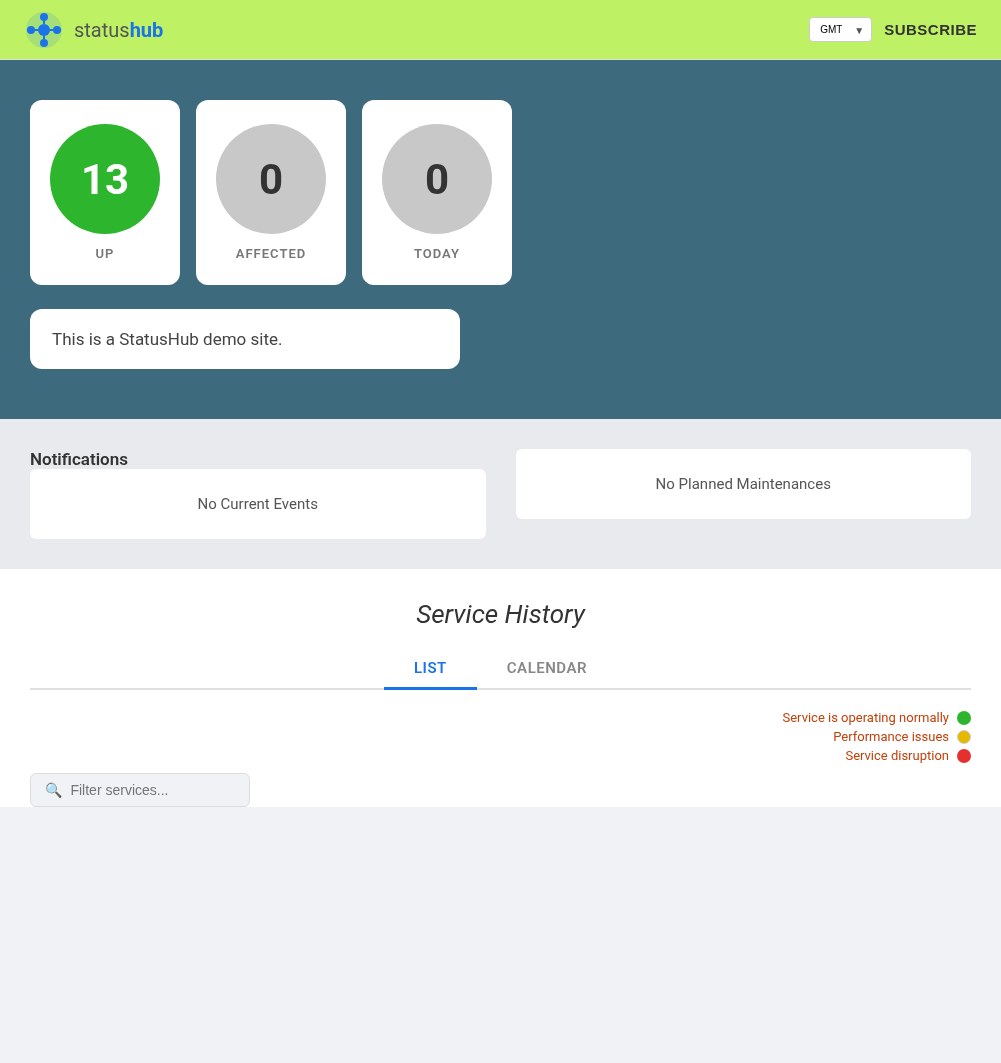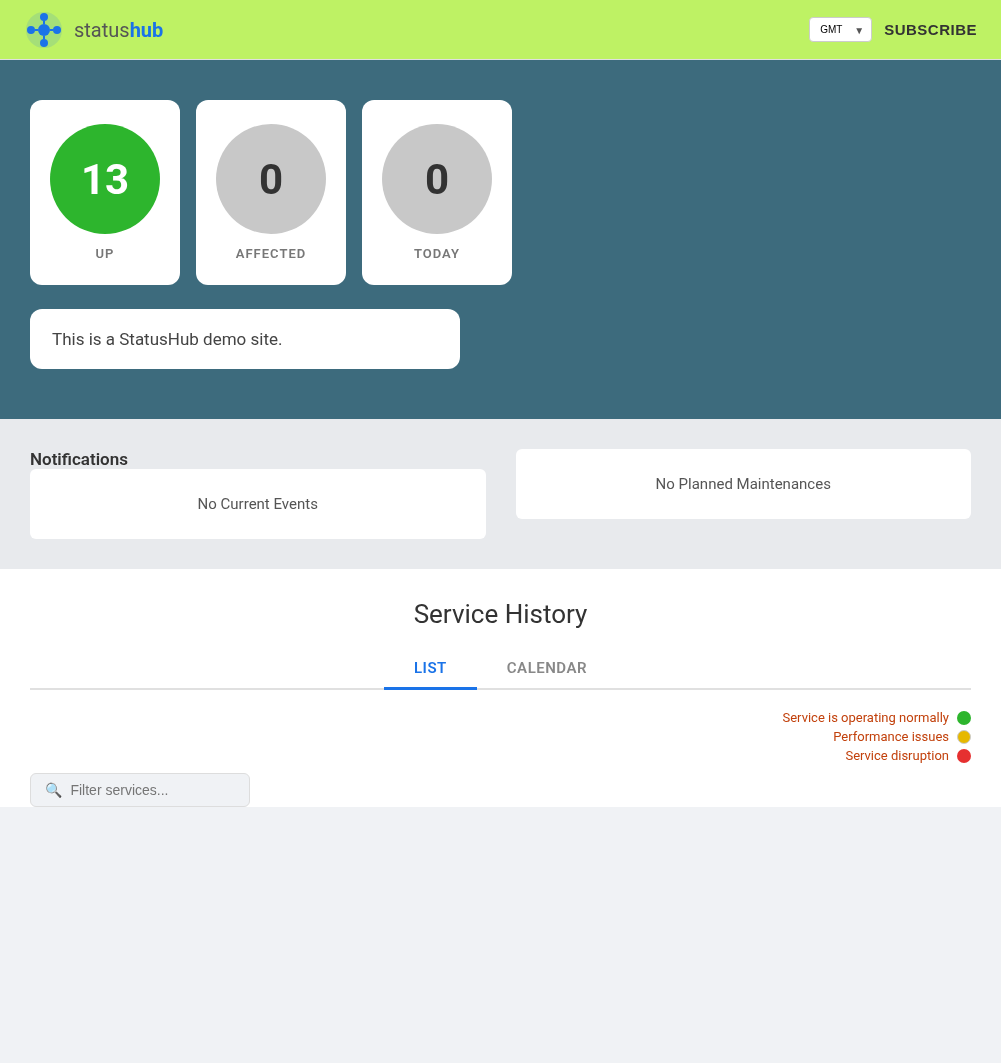--- a/index.html
+++ b/index.html
@@ -145,20 +145,21 @@
     .service-history {
       background: #fff;
       padding: 30px 30px 0 30px;
     }
     .section-title {
       text-align: center;
       font-size: 26px;
       font-weight: 400;
       color: #333;
       margin-bottom: 20px;
+      font-style: italic;
     }
 
     
     .tabs {
       display: flex;
       justify-content: center;
       border-bottom: 2px solid #e0e0e0;
       margin-bottom: 20px;
     }
     .tab {

